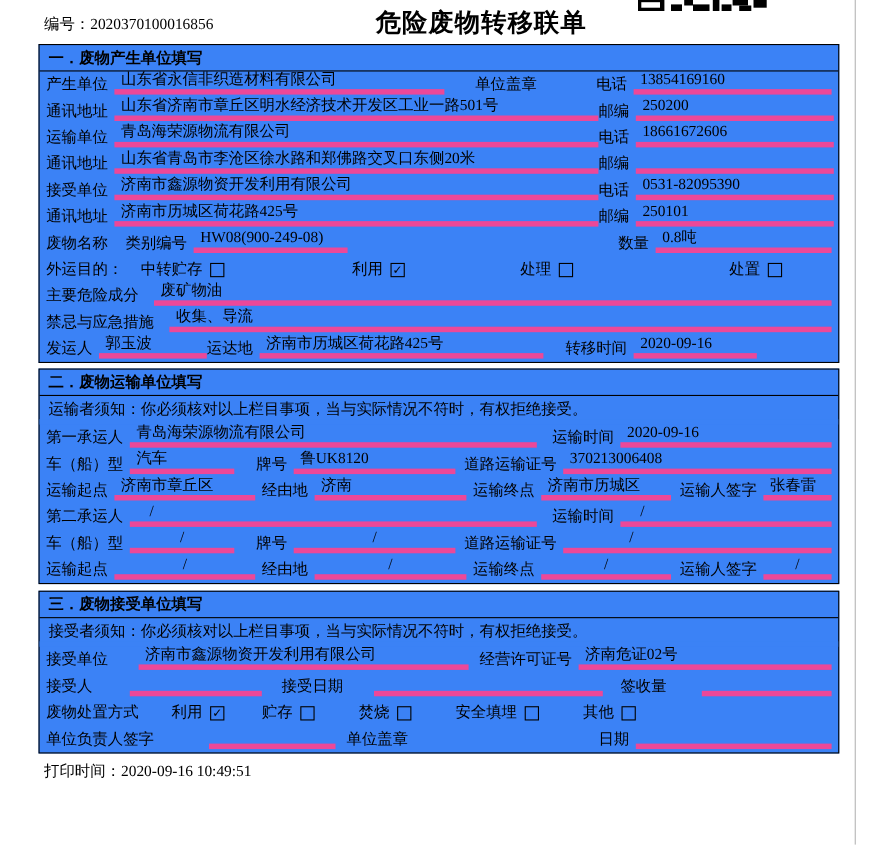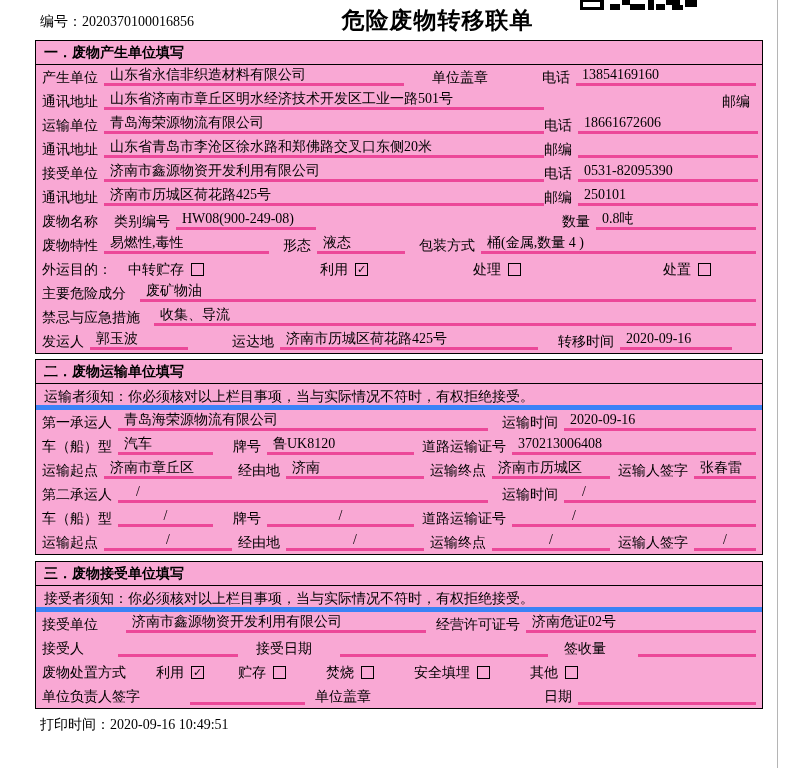--- a/index.html
+++ b/index.html
@@ -9,28 +9,28 @@
   .page-edge { position:absolute; top:0; bottom:0; left:777px; width:1px; background:#b5b5b5; }
 
   
   .doc-header { position:relative; height:40px; }
   .doc-number { position:absolute; left:40px; top:13px; font-size:14px; white-space:nowrap; }
   .doc-title  { position:absolute; left:0; right:0; top:5px; text-align:center; padding-left:79px;
     font-family:"Liberation Sans","DejaVu Sans",sans-serif; font-weight:bold; font-size:23px; letter-spacing:1px; }
   .qr-frag { position:absolute; left:580px; top:0; width:118px; height:10px; }
 
   
-  .sec { margin-left:35px; width:728px; border:1px solid #000; background:#f9a8d4; }
+  .sec { margin-left:35px; width:728px; border:1px solid #000; background:#3b82f6; }
   .sec + .sec { margin-top:5px; }
   .sec-hdr { height:24px; line-height:23px; padding:0 8px; border-bottom:1px solid #000;
     font-family:"Liberation Sans","DejaVu Sans",sans-serif; font-weight:bold; font-size:14px; }
   .notice { height:26px; line-height:25px; padding:0 8px; border-bottom:5px solid #3b82f6; white-space:nowrap; }
   .row { display:flex; align-items:flex-end; height:24px; padding:0 6px 3px 6px; white-space:nowrap; }
   .lbl { line-height:17px; margin-right:6px; flex:none; }
-  .val { line-height:17px; border-bottom:3px solid #ec4899; padding:0 6px; flex:none; overflow:hidden; }
+  .val { line-height:17px; border-bottom:5px solid #ec4899; padding:0 6px; flex:none; overflow:hidden; }
   .val.grow { flex:1 1 auto; }
   .val.slash { text-align:center; }
   .push { margin-left:auto !important; }
 
   
   .opt { display:inline-flex; align-items:center; line-height:17px; flex:none; }
   .box { display:inline-block; width:13px; height:13px; border:1px solid #000; margin-left:7px;
     font-size:11px; line-height:12px; text-align:center; font-family:"DejaVu Sans",sans-serif; }
 
   
@@ -66,20 +66,21 @@
       <span class="val" style="width:300px">山东省永信非织造材料有限公司</span>
       <span class="lbl" style="margin-left:28px">单位盖章</span>
       <span class="lbl push">电话</span>
       <span class="val" style="width:180px">13854169160</span>
     </div>
 
     <div class="row">
       <span class="lbl">通讯地址</span>
       <span class="val" style="width:440px">山东省济南市章丘区明水经济技术开发区工业一路501号</span>
       <span class="lbl push">邮编</span>
+      <span class="val" style="width:180px">250200</span>
     </div>
 
     <div class="row">
       <span class="lbl">运输单位</span>
       <span class="val" style="width:440px">青岛海荣源物流有限公司</span>
       <span class="lbl push">电话</span>
       <span class="val" style="width:180px">18661672606</span>
     </div>
 
     <div class="row">
@@ -104,28 +105,20 @@
     </div>
 
     <div class="row">
       <span class="lbl">废物名称</span>
       <span class="lbl" style="margin-left:10px">类别编号</span>
       <span class="val" style="width:140px">HW08(900-249-08)</span>
       <span class="lbl push">数量</span>
       <span class="val" style="width:160px">0.8吨</span>
     </div>
 
-    <div class="row">
-      <span class="lbl">废物特性</span>
-      <span class="val" style="width:165px">易燃性,毒性</span>
-      <span class="lbl" style="margin-left:14px">形态</span>
-      <span class="val" style="width:88px">液态</span>
-      <span class="lbl" style="margin-left:14px">包装方式</span>
-      <span class="val grow">桶(金属,数量 4 )</span>
-    </div>
 
     <div class="row">
       <span class="lbl">外运目的：</span>
       <span class="opt" style="margin-left:10px">
         <span>中转贮存</span>
         <span class="box"></span>
       </span>
       <span class="opt" style="margin-left:116px">
         <span>利用</span>
         <span class="box">✓</span>
@@ -147,21 +140,21 @@
 
     <div class="row">
       <span class="lbl">禁忌与应急措施</span>
       <span class="val grow" style="margin-left:8px">收集、导流</span>
     </div>
 
 
     <div class="row">
       <span class="lbl">发运人</span>
       <span class="val" style="width:98px">郭玉波</span>
-      <span class="lbl" style="margin-left:44px">运达地</span>
+      <span class="lbl" style="">运达地</span>
       <span class="val" style="width:258px">济南市历城区荷花路425号</span>
       <span class="lbl" style="margin-left:20px">转移时间</span>
       <span class="val" style="width:112px">2020-09-16</span>
     </div>
   </div>
 
   <div class="sec">
     <div class="sec-hdr">二．废物运输单位填写</div>
     <div class="notice">运输者须知：你必须核对以上栏目事项，当与实际情况不符时，有权拒绝接受。</div>
 

